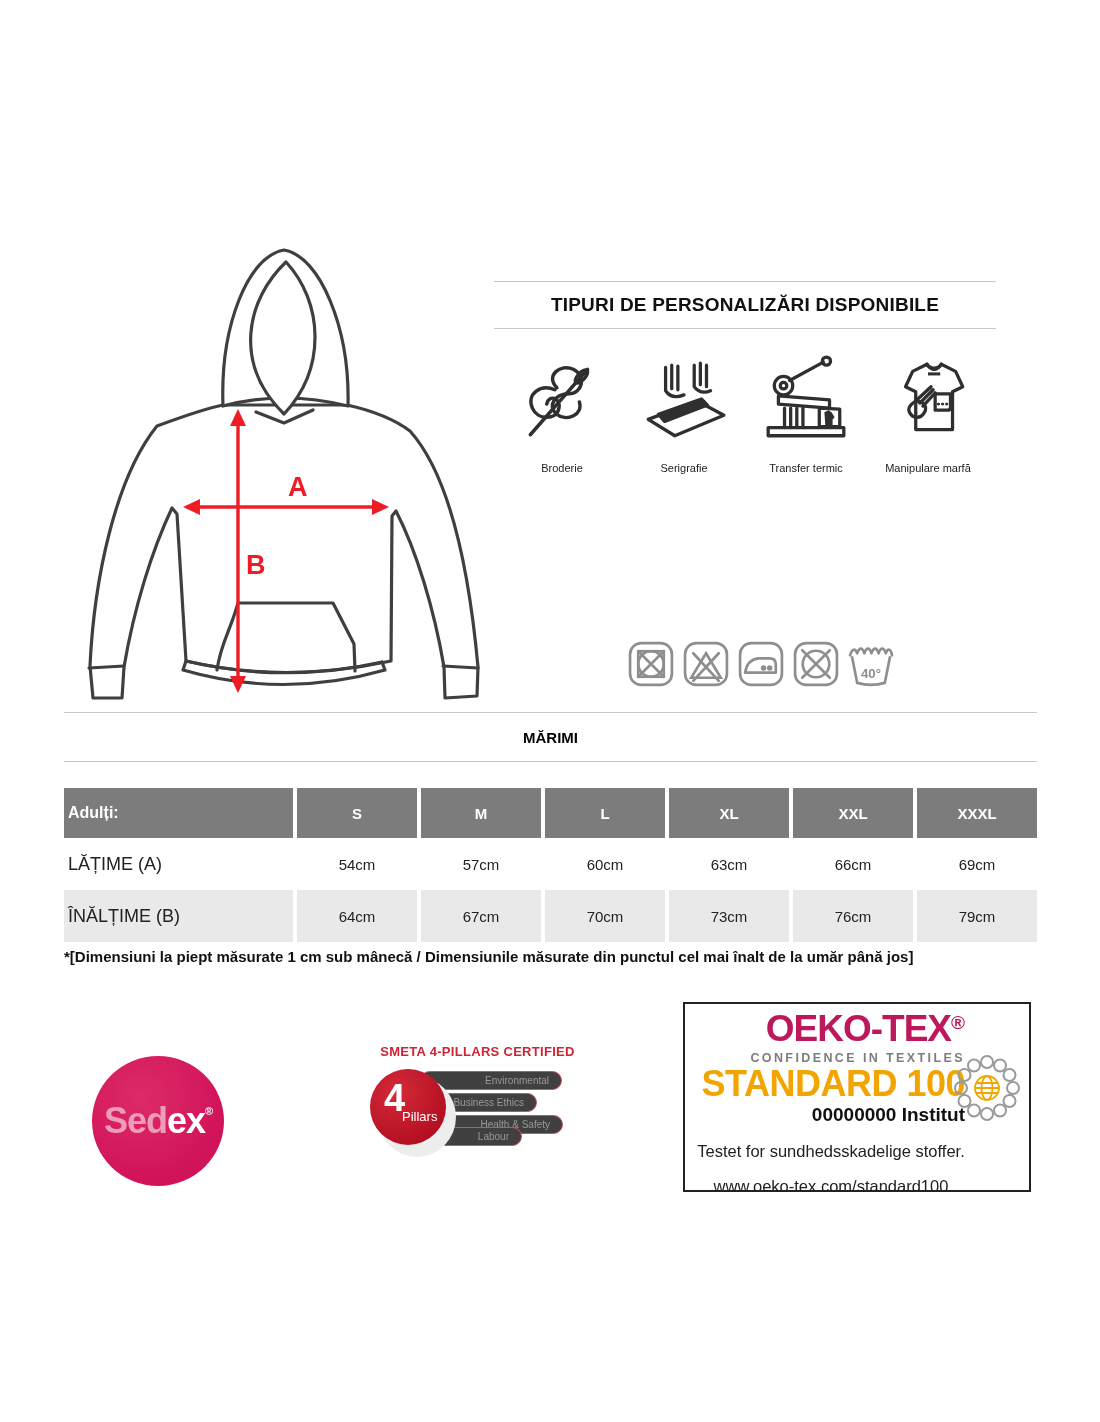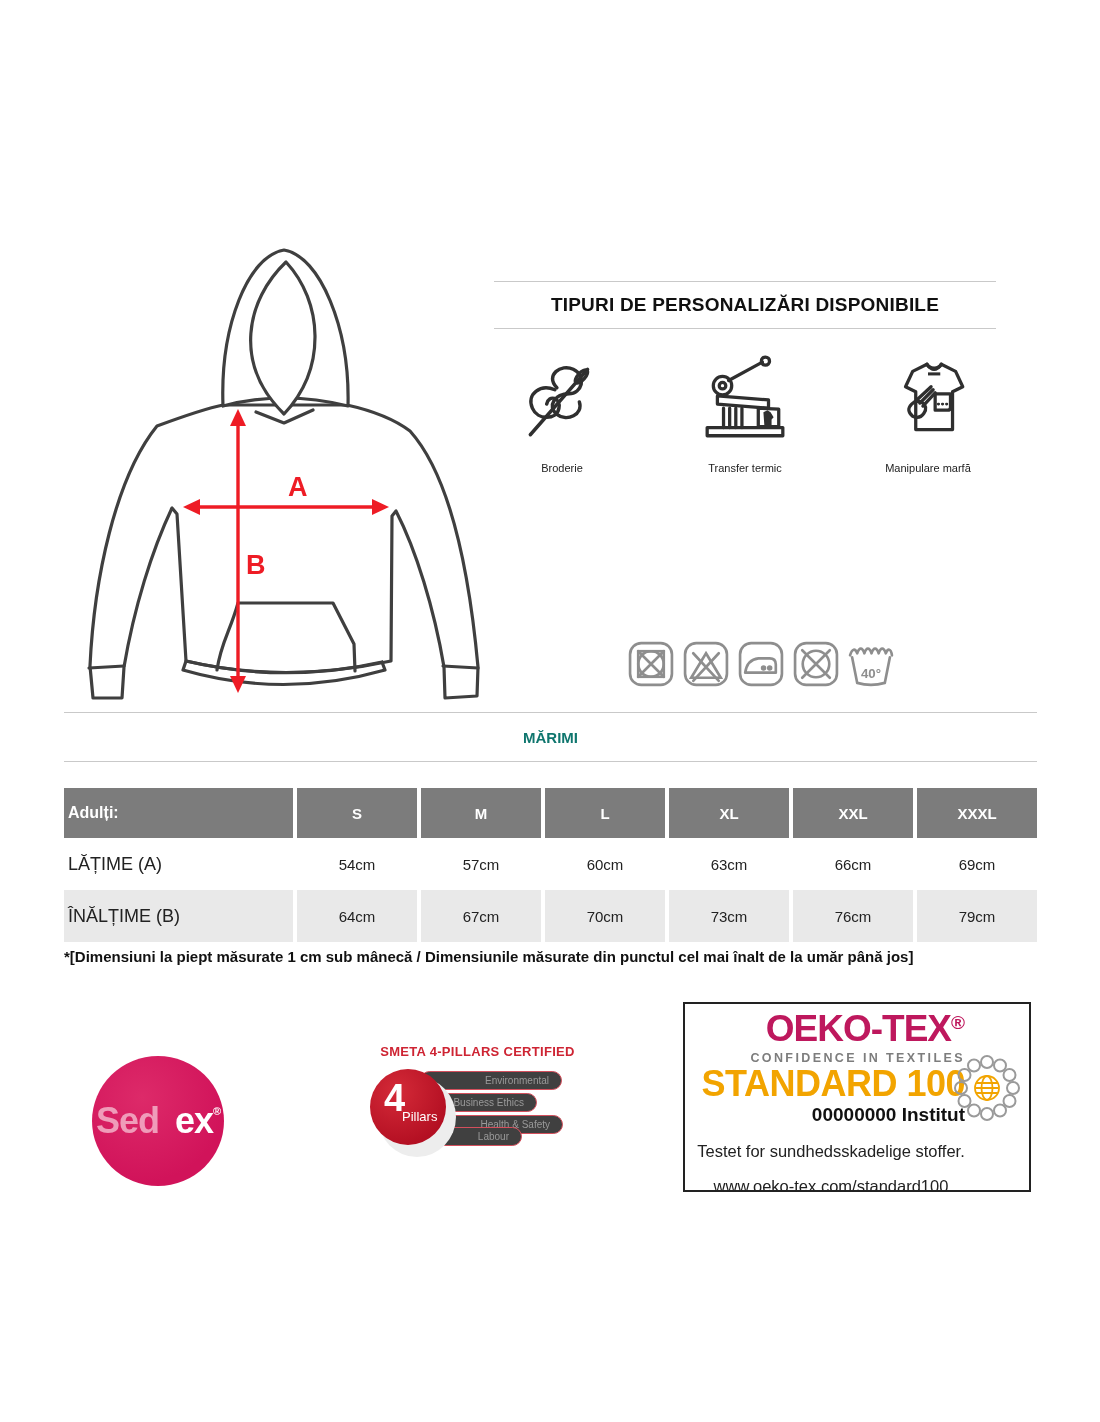--- a/index.html
+++ b/index.html
@@ -17,41 +17,41 @@
   .pers-item{width:116px;display:flex;flex-direction:column;align-items:center;}
   .pers-item svg{width:92px;height:92px;}
   .pers-label{margin-top:10px;font-size:11px;line-height:23px;text-align:center;color:#222;}
 
   
   .care-row{position:absolute;left:627px;top:640px;display:flex;gap:7px;}
   .care-row svg{width:48px;height:48px;}
 
   
   .sizes-head{position:absolute;left:64px;top:712px;width:973px;border-top:1px solid #c9c9c9;border-bottom:1px solid #c9c9c9;height:48px;display:flex;align-items:center;justify-content:center;}
-  .sizes-title{font-size:15px;font-weight:bold;color:#0f766e;}
+  .sizes-title{font-size:15px;font-weight:bold;color:#000000;}
 
   .size-table{position:absolute;left:64px;top:788px;width:973px;font-size:15px;}
   .t-row{display:flex;gap:4px;}
   .t-row .cell{flex:1 1 0;display:flex;align-items:center;justify-content:center;}
   .t-row .cell.label{flex:0 0 229px;justify-content:flex-start;padding-left:4px;box-sizing:border-box;}
   .t-head .cell{background:#7c7c7c;color:#fff;font-weight:bold;height:50px;font-size:15px;}
   .t-head .cell.label{font-size:16px;}
   .t-body .cell{height:52px;color:#222;font-size:15px;}
   .t-body .cell.label{font-size:18px;}
   .t-body.alt .cell{background:#e9e9e9;}
 
   .footnote{position:absolute;left:64px;top:948px;width:980px;font-size:15px;font-weight:bold;color:#111;}
 
   
   .sedex{position:absolute;left:92px;top:1056px;width:132px;height:130px;border-radius:50%;
          background:radial-gradient(circle at 38% 32%, #dd2a69, #d1135a 70%);
          display:flex;align-items:center;justify-content:center;}
   .sedex-text{font-size:36px;font-weight:bold;letter-spacing:-1px;line-height:1;}
   .sedex-light{color:#ef9cb9;}
-  .sedex-white{color:#ffffff;padding-left:16px;}
+  .sedex-white{color:#ffffff;}
   .sedex-reg{font-size:11px;color:#fff;vertical-align:18px;font-weight:bold;}
 
   .smeta{position:absolute;left:370px;top:1044px;width:215px;height:140px;}
   .smeta-title{font-size:13px;font-weight:bold;color:#ce2433;text-align:center;letter-spacing:.3px;}
   .smeta-diagram{position:relative;margin-top:8px;height:112px;}
   .smeta-pill{position:absolute;height:17px;border:1.5px solid #d44f5c;border-radius:10px;background:#404040;
               color:#999;font-size:10px;line-height:17px;text-align:right;padding-right:12px;box-sizing:content-box;}
   .pill-0{left:50px;top:4px;width:128px;}
   .pill-1{left:50px;top:26px;width:103px;}
   .pill-2{left:50px;top:48px;width:129px;}
@@ -133,20 +133,29 @@
       <div class="pers-item">
         <svg viewBox="0 0 90 90" fill="none" stroke="#2f2f2f" stroke-width="3.4" stroke-linecap="round">
           <path d="M40,32 C28,20 44,8 56,14 C70,21 64,38 52,38 C38,38 30,50 40,58 C50,66 66,58 62,46"></path>
           <path d="M38,34 C24,28 10,38 16,52 C21,64 40,64 42,52 C44,42 32,38 30,48"></path>
           <line x1="14" y1="78" x2="70" y2="14"></line>
           <ellipse cx="64" cy="21" rx="3.5" ry="8" transform="rotate(42 64 21)"></ellipse>
         </svg>
         <div class="pers-label">Broderie</div>
       </div>
 
+      <div class="pers-item">
+        <svg viewBox="0 0 90 90" fill="none" stroke="#2f2f2f" stroke-width="3.2" stroke-linecap="round" stroke-linejoin="round">
+          <path d="M10,63 L58,45 L84,59 L36,79 Z"></path>
+          <path d="M20,58 L62,43 L68,49 L26,65 Z" fill="#2f2f2f"></path>
+          <path d="M27,12 V35 M33,10 V33 M39,11 V34 M27,35 Q33,44 45,39"></path>
+          <path d="M55,10 V31 M61,8 V29 M67,10 V31 M55,31 Q61,39 71,35"></path>
+        </svg>
+        <div class="pers-label">Serigrafie</div>
+      </div>
 
       <div class="pers-item">
         <svg viewBox="0 0 90 90" fill="none" stroke="#2f2f2f" stroke-width="3.2" stroke-linecap="round" stroke-linejoin="round">
           <rect x="8" y="71" width="74" height="8"></rect>
           <path d="M24,71 V52 M30,71 V52 M36,71 V52 M42,71 V52"></path>
           <circle cx="23" cy="30" r="9"></circle>
           <circle cx="23" cy="30" r="3.2"></circle>
           <line x1="29" y1="25" x2="62" y2="7"></line>
           <circle cx="65" cy="6" r="4"></circle>
           <path d="M18,40 L68,44 L68,52 L18,48 Z"></path>

